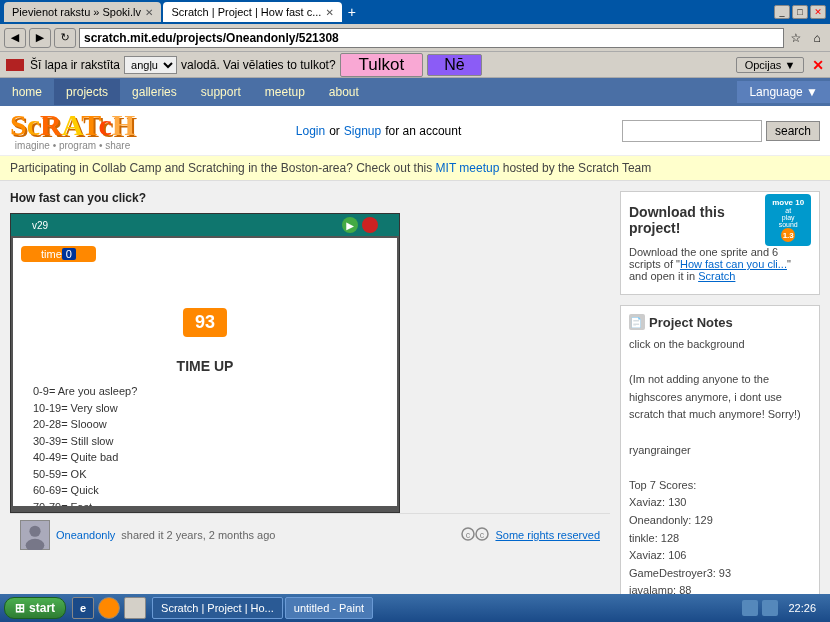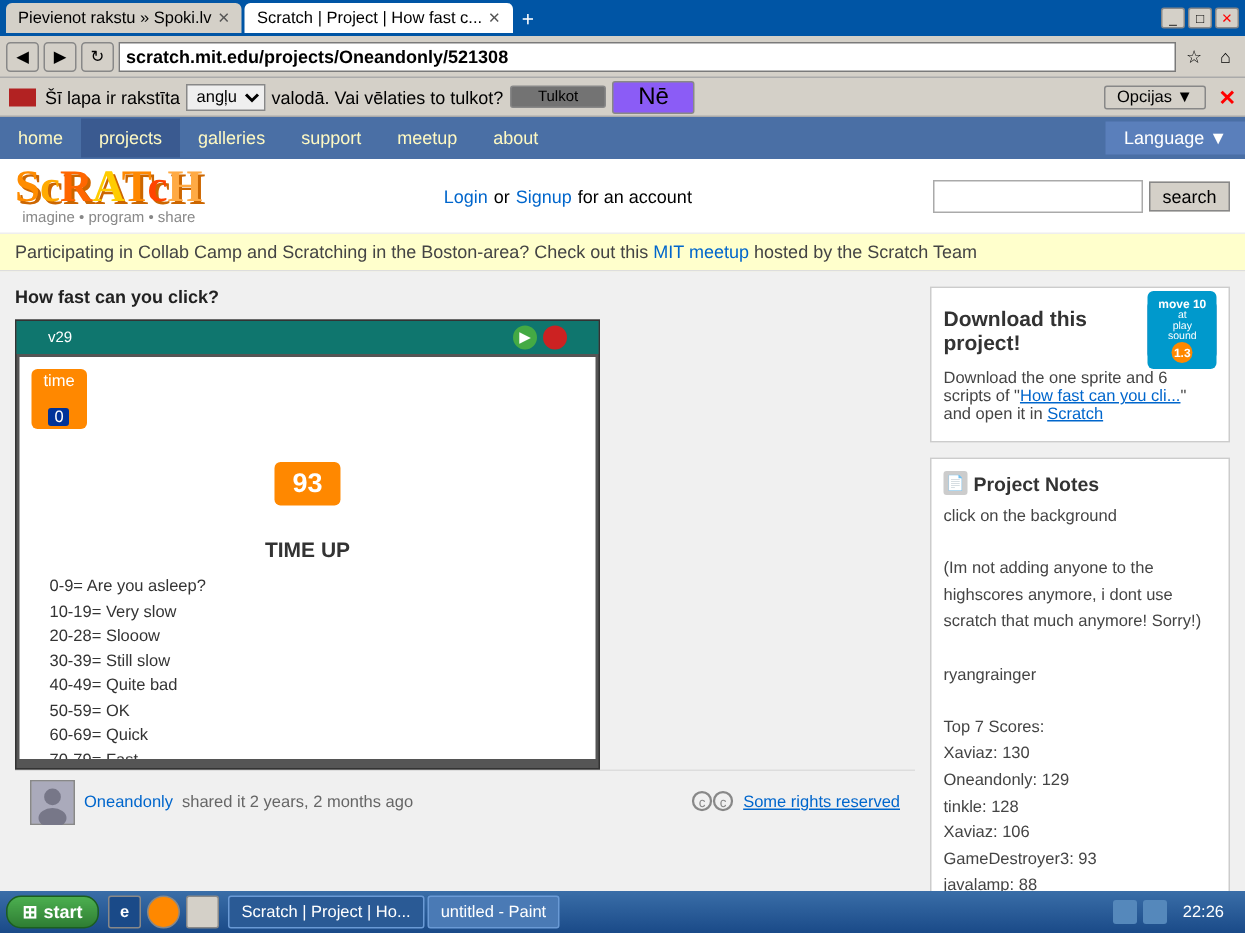--- a/index.html
+++ b/index.html
@@ -19,21 +19,21 @@
     .address-bar { background: #d4d0c8; display: flex; align-items: center; padding: 2px 4px; height: 28px; gap: 3px; border-bottom: 1px solid #aaa; }
     .nav-btn { width: 22px; height: 20px; background: #d4d0c8; border: 1px solid #888; border-radius: 3px; font-size: 11px; cursor: pointer; display: flex; align-items: center; justify-content: center; }
     .nav-btn:disabled { opacity: 0.5; cursor: default; }
     .address-input { flex: 1; height: 20px; border: 1px solid #7a7a7a; padding: 1px 4px; font-size: 12px; background: white; font-weight: bold; }
     .address-right-icons { display: flex; gap: 3px; }
     .addr-icon { width: 18px; height: 18px; display: flex; align-items: center; justify-content: center; font-size: 12px; cursor: pointer; }
 
     
     .toolbar-bar { background: #d4d0c8; display: flex; align-items: center; padding: 2px 6px; height: 26px; gap: 4px; border-bottom: 1px solid #aaa; font-size: 12px; }
     .lang-select { height: 18px; font-size: 11px; border: 1px solid #888; padding: 0 2px; }
-    .tukot-btn { background: #737373; border: 1px solid #888; padding: 1px 18px; font-size: 10px; cursor: pointer; border-radius: 2px; }
+    .tukot-btn { background: #f9a8d4; border: 1px solid #888; padding: 1px 18px; font-size: 17px; cursor: pointer; border-radius: 2px; }
     .ne-btn { background: #8b5cf6; border: 1px solid #888; padding: 1px 16px; font-size: 16px; cursor: pointer; border-radius: 2px; }
     .opcijas-btn { margin-left: auto; background: #d4d0c8; border: 1px solid #888; padding: 1px 8px; font-size: 11px; cursor: pointer; border-radius: 2px; display: flex; align-items: center; gap: 2px; }
     .x-close { color: red; font-weight: bold; font-size: 14px; cursor: pointer; margin-left: 4px; }
 
     
     .scratch-page { background: white; height: calc(622px - 24px - 28px - 26px - 28px); overflow-y: auto; }
 
     
     .scratch-nav { background: #4a6fa5; display: flex; align-items: center; padding: 0; height: 28px; }
     .nav-items { display: flex; }
@@ -57,21 +57,21 @@
     .main-content { display: flex; gap: 0; padding: 10px; background: #f0f0f0; }
     .project-area { flex: 1; margin-right: 10px; }
     .project-title { font-size: 12px; font-weight: bold; margin-bottom: 8px; color: #222; }
     .project-frame { background: #555; border: 1px solid #333; width: 390px; height: 300px; position: relative; }
     .frame-header { background: #0f766e; display: flex; align-items: center; justify-content: space-between; padding: 2px 21px; height: 22px; }
     .frame-version { color: white; font-size: 10px; }
     .frame-controls { display: flex; gap: 4px; }
     .green-flag { width: 16px; height: 16px; background: #44aa44; border-radius: 50%; display: flex; align-items: center; justify-content: center; color: white; font-size: 10px; cursor: pointer; }
     .red-stop { width: 16px; height: 16px; background: #cc2222; border-radius: 50%; cursor: pointer; }
     .frame-body { background: white; margin: 2px; height: 268px; position: relative; overflow: hidden; }
-    .timer-box { position: absolute; top: 8px; left: 8px; background: #ff8800; border-radius: 4px; padding: 2px 8px; font-size: 11px; color: white; display: flex; align-items: center; gap: 12px; flex-direction: column; }
+    .timer-box { position: absolute; top: 8px; left: 8px; background: #ff8800; border-radius: 4px; padding: 2px 20px; font-size: 11px; color: white; display: flex; align-items: center; gap: 0; }
     .timer-val { background: #003399; color: white; padding: 0 4px; border-radius: 2px; font-size: 11px; }
     .score-box { position: absolute; top: 70px; left: 50%; transform: translateX(-50%); background: #ff8800; color: white; border-radius: 4px; padding: 4px 12px; font-size: 18px; font-weight: bold; }
     .time-up { position: absolute; top: 120px; left: 50%; transform: translateX(-50%); font-size: 14px; font-weight: bold; color: #333; white-space: nowrap; }
     .score-guide { position: absolute; top: 145px; left: 20px; font-size: 11px; color: #333; line-height: 1.5; }
 
     
     .sidebar { width: 200px; }
     .download-box { background: white; border: 1px solid #ccc; padding: 8px; margin-bottom: 10px; }
     .download-header { display: flex; align-items: center; gap: 4px; margin-bottom: 6px; }
     .download-icon { width: 52px; height: 40px; background: #0066aa; border-radius: 4px; display: flex; align-items: center; justify-content: center; color: white; font-size: 9px; text-align: center; }

